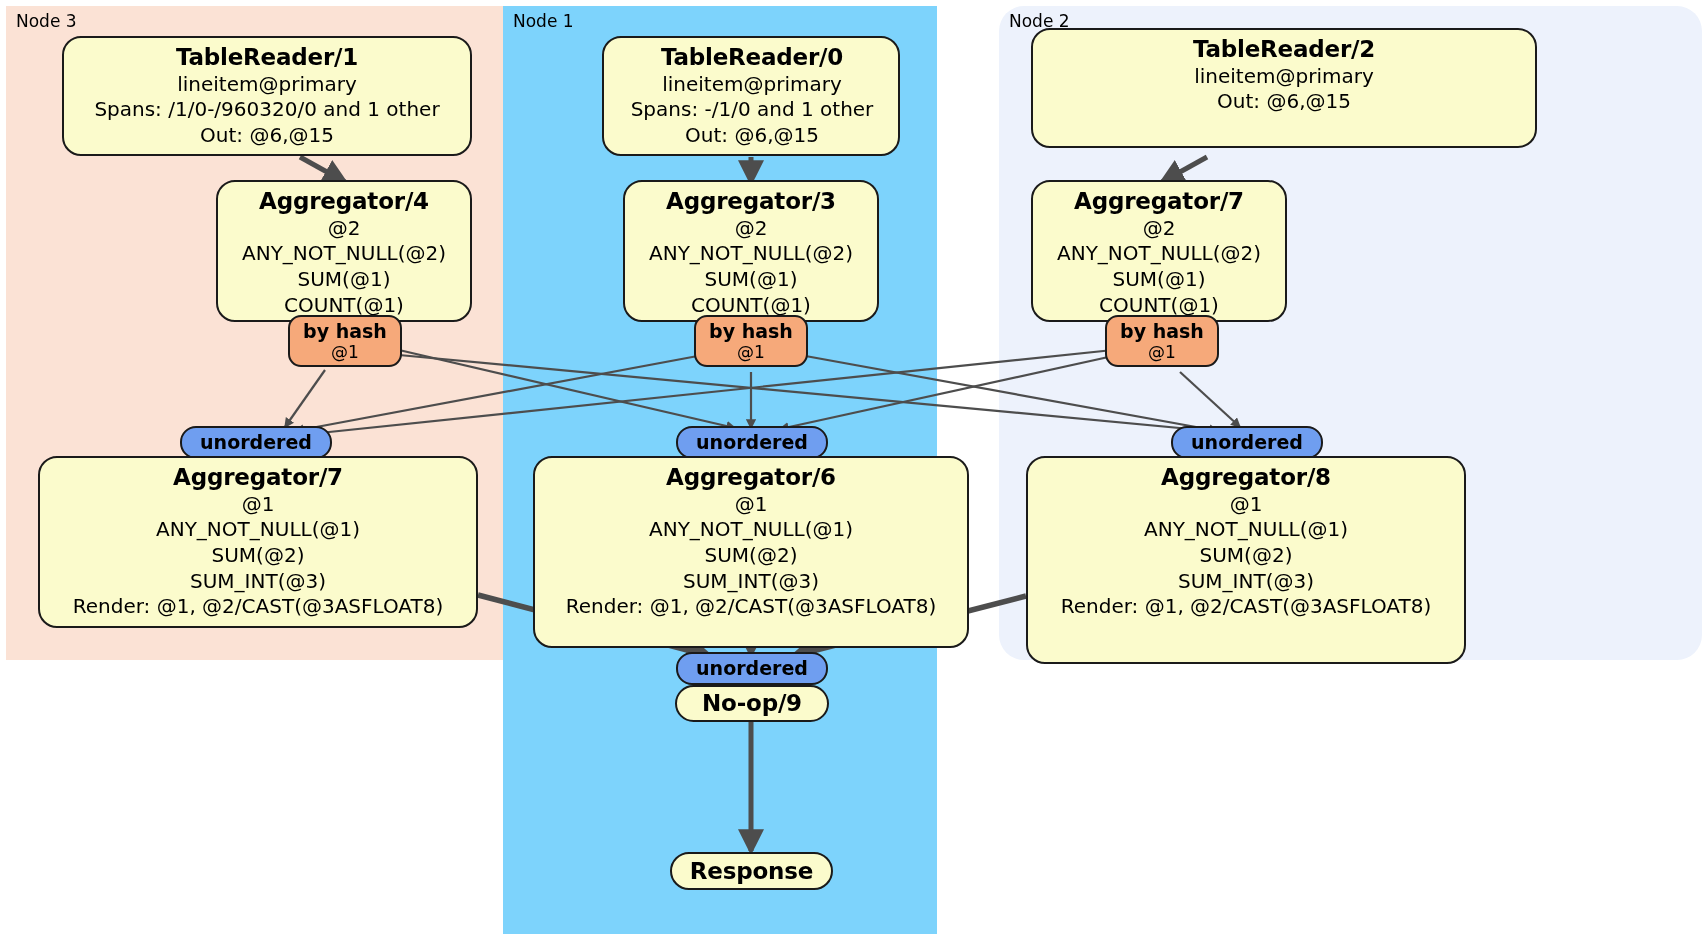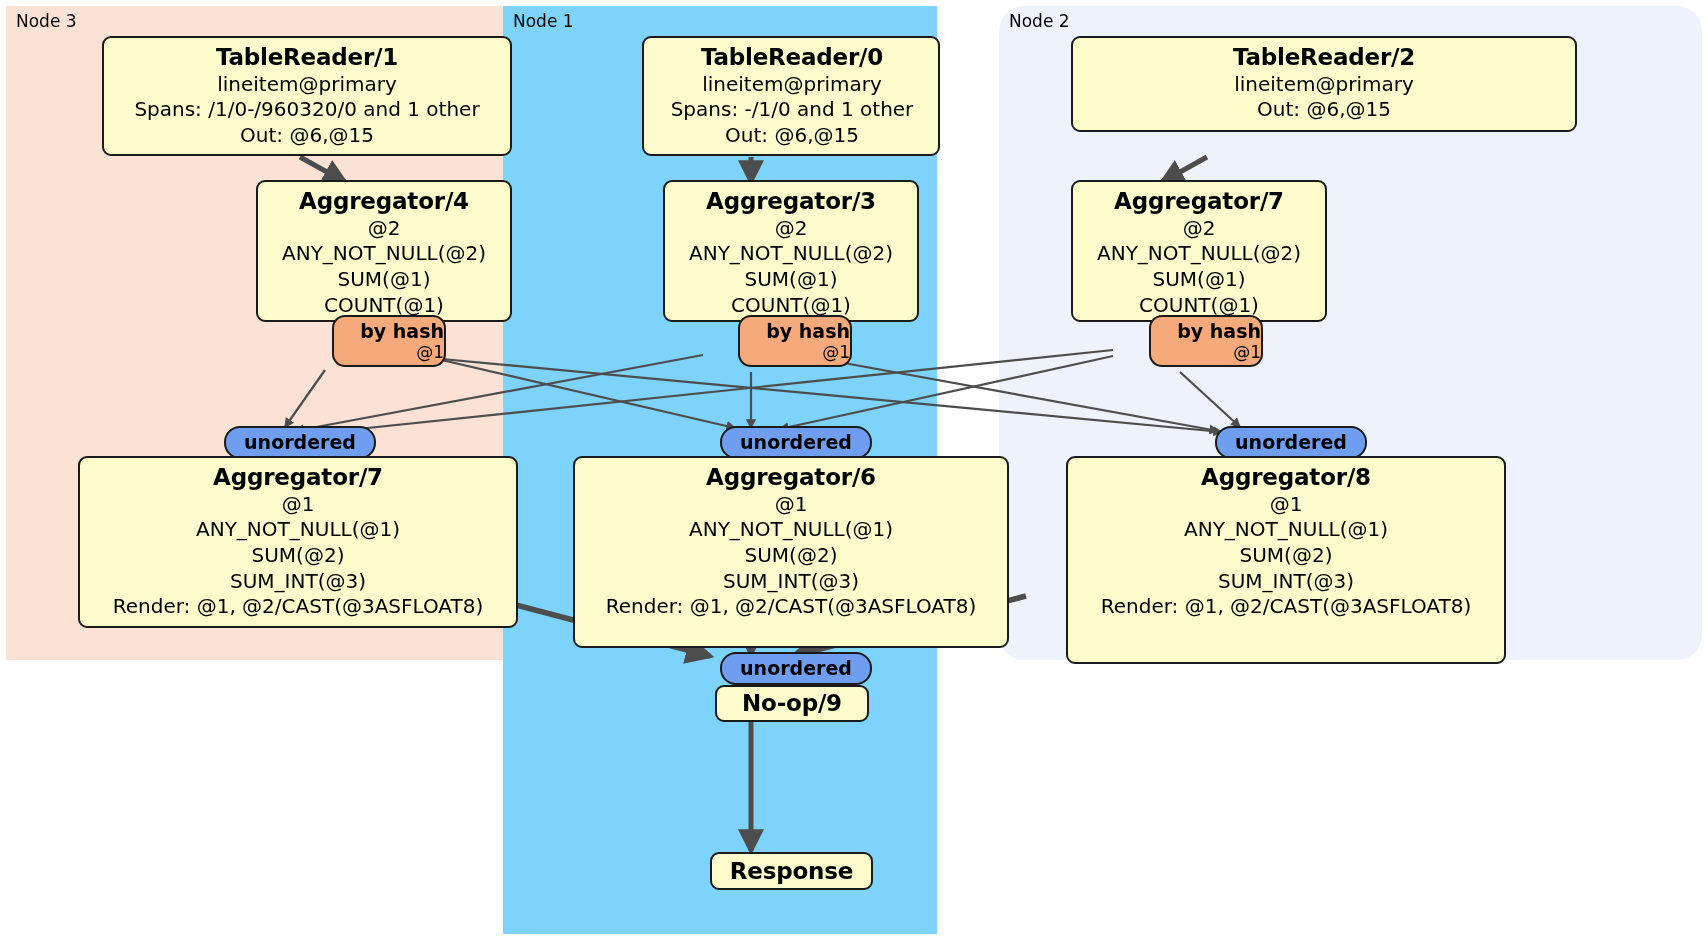--- a/index.html
+++ b/index.html
@@ -40,27 +40,26 @@
     height: 940px;
     pointer-events: none;
   }
 
   
   .box {
     position: absolute;
     box-sizing: border-box;
     background: #fbfbcc;
     border: 2px solid #1a1a1a;
-    border-radius: 9px;
+    border-radius: 19px;
     text-align: center;
     padding: 5px 10px 6px 10px;
     line-height: 1.17;
     color: #000000;
     white-space: nowrap;
-    margin-left: 40px;
   }
   .box .title {
     font-weight: bold;
     font-size: 23px;
     letter-spacing: -0.2px;
     line-height: 1.25;
   }
   .box .line {
     font-size: 20px;
     line-height: 1.28;
@@ -71,25 +70,24 @@
     justify-content: center;
     padding: 0;
   }
   .box.single .title { font-size: 23px; }
 
   
   .pill {
     position: absolute;
     box-sizing: border-box;
     border: 2px solid #1a1a1a;
-    text-align: right;
+    text-align: center;
     color: #000000;
     white-space: nowrap;
     line-height: 1.1;
-    margin-left: 44px;
   }
   .pill.router {
     background: #f6a97a;
     border-radius: 13px;
     padding-top: 4px;
   }
   .pill.router .rlabel {
     font-weight: bold;
     font-size: 19px;
   }
@@ -233,21 +231,21 @@
   </div>
 
   <div class="box single" style="left:675px; top:685px; width:154px; height:37px;">
     <span class="title">No-op/9</span>
   </div>
 
   <div class="box single" style="left:670px; top:852px; width:163px; height:38px;">
     <span class="title">Response</span>
   </div>
 
-  <div class="box" style="left:1031px; top:36px; width:506px; height:96px;">
+  <div class="box" style="left:1031px; top:28px; width:506px; height:120px;">
     <div class="title">TableReader/2</div>
     <div class="line">lineitem@primary</div>
     <div class="line">Out: @6,@15</div>
   </div>
 
   <div class="box" style="left:1031px; top:180px; width:256px; height:142px;">
     <div class="title">Aggregator/7</div>
     <div class="line">@2</div>
     <div class="line">ANY_NOT_NULL(@2)</div>
     <div class="line">SUM(@1)</div>

